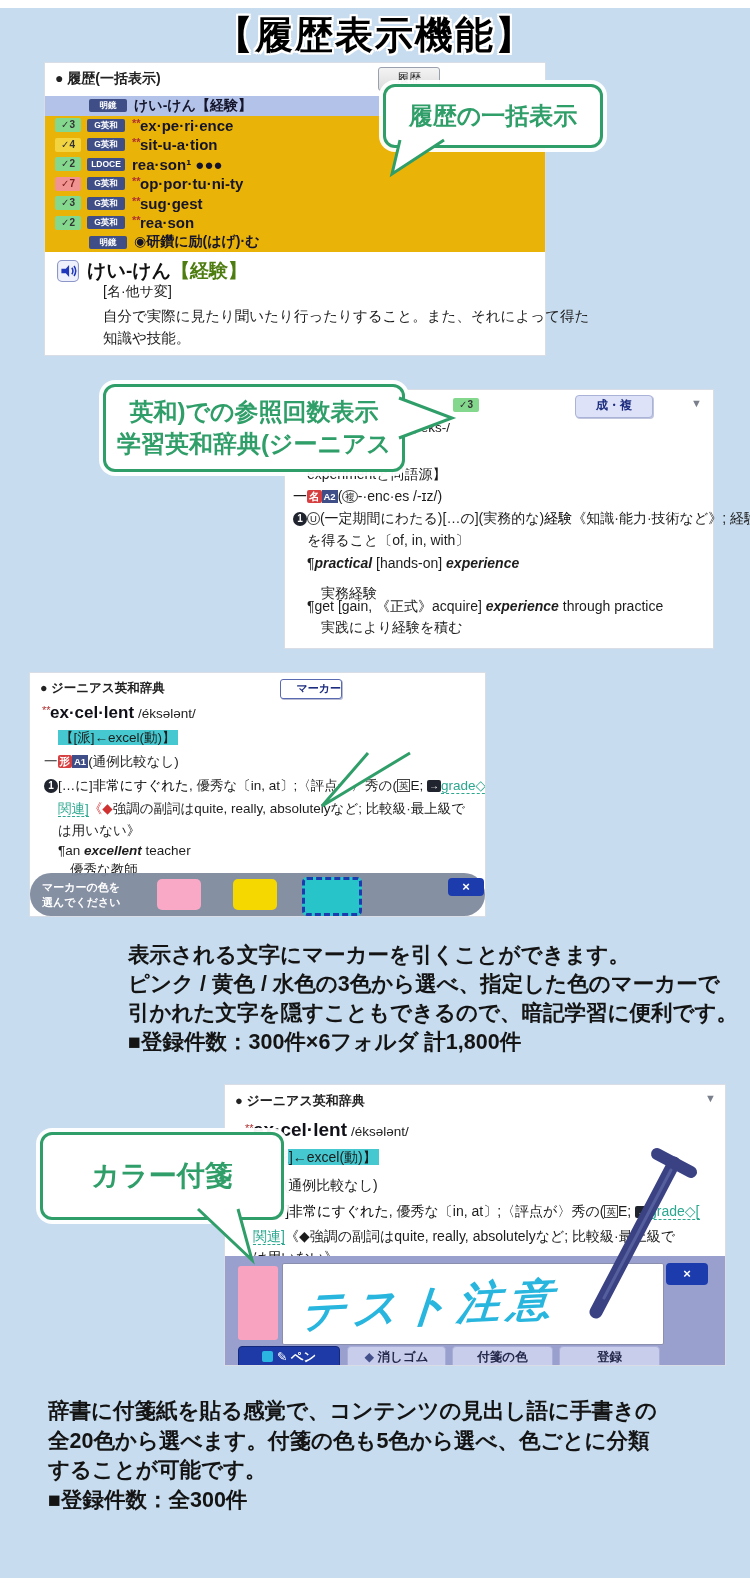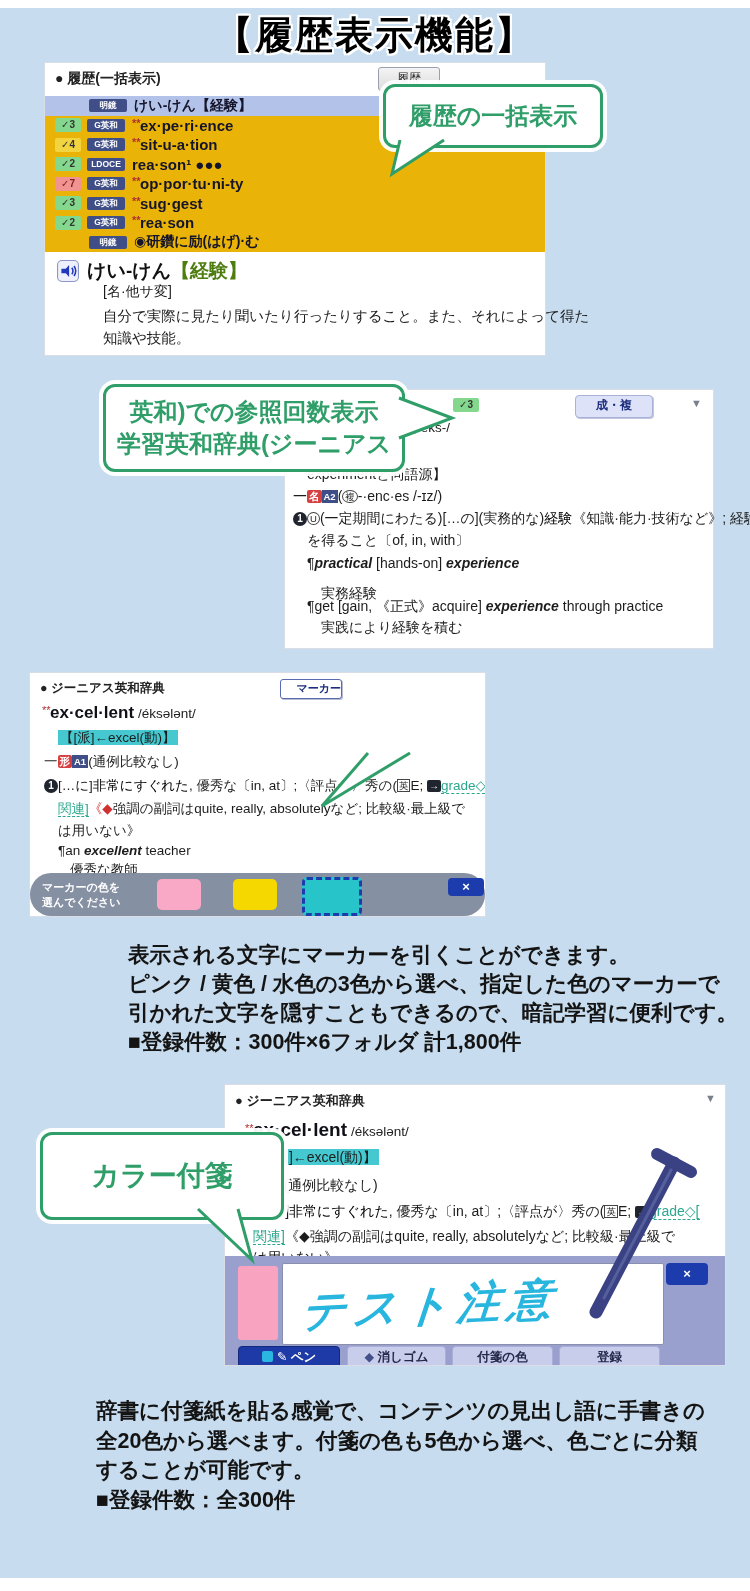--- a/index.html
+++ b/index.html
@@ -259,19 +259,19 @@
     <polygon points="6,5 46,5 60,56" fill="#fff"></polygon>
     <path d="M6,5 L60,56 L46,5" fill="none" stroke="#2f9e68" stroke-width="3"></path>
   </svg>
 
   <svg class="pensvg" width="750" height="1591">
     <line x1="674" y1="1163" x2="596" y2="1312" stroke="#3a4284" stroke-width="13" stroke-linecap="round"></line>
     <line x1="657" y1="1154" x2="691" y2="1172" stroke="#3a4284" stroke-width="12" stroke-linecap="round"></line>
     <line x1="671" y1="1170" x2="604" y2="1298" stroke="#555f9e" stroke-width="3" stroke-linecap="round"></line>
   </svg>
 
-  <div class="caption" style="left:48px;top:1397px;line-height:29.5px;margin-left:48px;">
+  <div class="caption" style="left:48px;top:1397px;line-height:29.5px;">
     <div>辞書に付箋紙を貼る感覚で、コンテンツの見出し語に手書きの</div>
     <div>全20色から選べます。付箋の色も5色から選べ、色ごとに分類</div>
     <div>することが可能です。</div>
     <div>■登録件数：全300件</div>
   </div>
 </div>
 
 </body></html>

